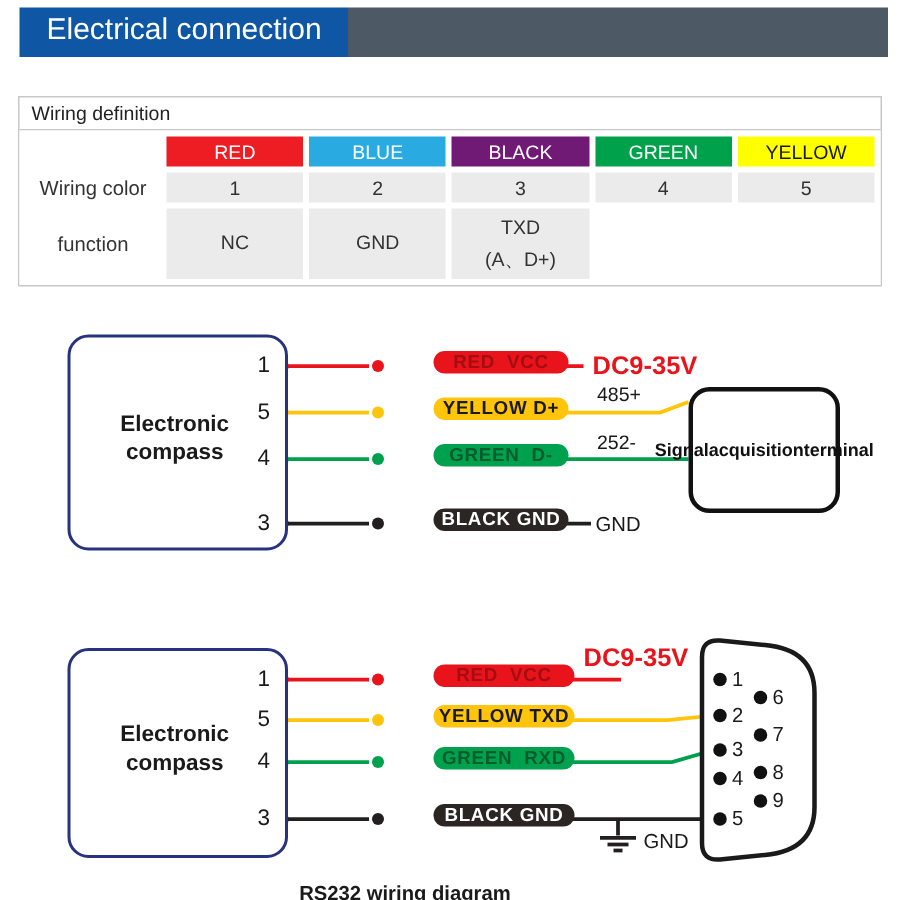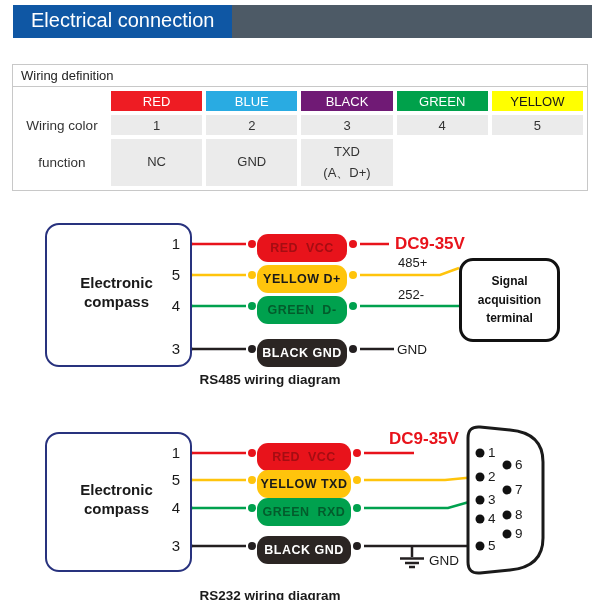--- a/index.html
+++ b/index.html
@@ -20,29 +20,29 @@
   .cell.swatch{font-size:13px;}
   .cell.fn{flex-direction:column;line-height:1.55;}
   .cell.labelc{background:#fff;font-size:13.5px;color:#333;}
 
   
   .diag{position:absolute;left:0;width:600px;}
   .diag svg{position:absolute;left:0;top:0;}
   .compass-box{position:absolute;border:2.5px solid #28327e;border-radius:14px;background:#fff;}
   .compass-label{position:absolute;text-align:center;font-weight:bold;font-size:15px;line-height:1.25;color:#1a1a1a;}
   .pin-num{position:absolute;width:16px;text-align:right;font-size:15px;color:#1a1a1a;}
-  .pill{position:absolute;height:28px;border-radius:11px;display:flex;align-items:center;justify-content:center;font-size:12.5px;font-weight:bold;letter-spacing:.5px;white-space:pre;}
+  .pill{position:absolute;height:15px;border-radius:11px;display:flex;align-items:center;justify-content:center;font-size:12.5px;font-weight:bold;letter-spacing:.5px;white-space:pre;margin-left:32px;}
   .pill-red{background:#e8131b;color:#a50d12;}
   .pill-yellow{background:#ffc40c;color:#1a1a1a;}
   .pill-green{background:#00a14e;color:#035c2c;}
   .pill-black{background:#2b2523;color:#fff;}
   .pwr{position:absolute;color:#e8131b;font-size:17px;font-weight:600;white-space:nowrap;}
   .wlbl{position:absolute;font-size:13px;color:#1a1a1a;font-weight:500;white-space:nowrap;}
   .gndlbl{position:absolute;font-size:13.5px;color:#1a1a1a;font-weight:500;}
-  .sigbox{position:absolute;border:3px solid #111;border-radius:14px;background:#fff;display:flex;flex-direction:column;align-items:center;justify-content:center;font-size:12px;font-weight:bold;color:#111;line-height:1.55;}
+  .sigbox{position:absolute;border:3px solid #111;border-radius:14px;background:#fff;display:flex;flex-direction:row;align-items:center;justify-content:center;font-size:12px;font-weight:bold;color:#111;line-height:1.55;}
   .caption{position:absolute;left:120px;width:300px;text-align:center;font-size:13.5px;font-weight:bold;color:#1a1a1a;}
   .db9num{position:absolute;font-size:13.5px;color:#1a1a1a;font-weight:500;}
 </style>
 </head>
 <body>
 
 <div class="stage">
 
   <div class="hdr">
     <div class="hdr-blue">Electrical connection</div>
@@ -131,21 +131,20 @@
     <div class="wlbl" style="left:398px;top:40px;">485+</div>
     <div class="wlbl" style="left:398px;top:72px;">252-</div>
     <div class="gndlbl" style="left:397px;top:127px;">GND</div>
 
     <div class="sigbox" style="left:459px;top:43px;width:95px;height:78px;">
       <div>Signal</div>
       <div>acquisition</div>
       <div>terminal</div>
     </div>
 
-    <div class="caption" style="top:157px;">RS485 wiring diagram</div>
   </div>
 
   <div class="diag" style="top:420px;height:180px;">
     <svg width="600" height="180" viewBox="0 0 600 180">
 
       <line x1="192" y1="33" x2="246" y2="33" stroke="#e8131b" stroke-width="2.5"></line>
       <line x1="192" y1="60" x2="246" y2="60" stroke="#ffc40c" stroke-width="2.5"></line>
       <line x1="192" y1="88" x2="246" y2="88" stroke="#00a14e" stroke-width="2.5"></line>
       <line x1="192" y1="126" x2="246" y2="126" stroke="#231f20" stroke-width="2.5"></line>
 

